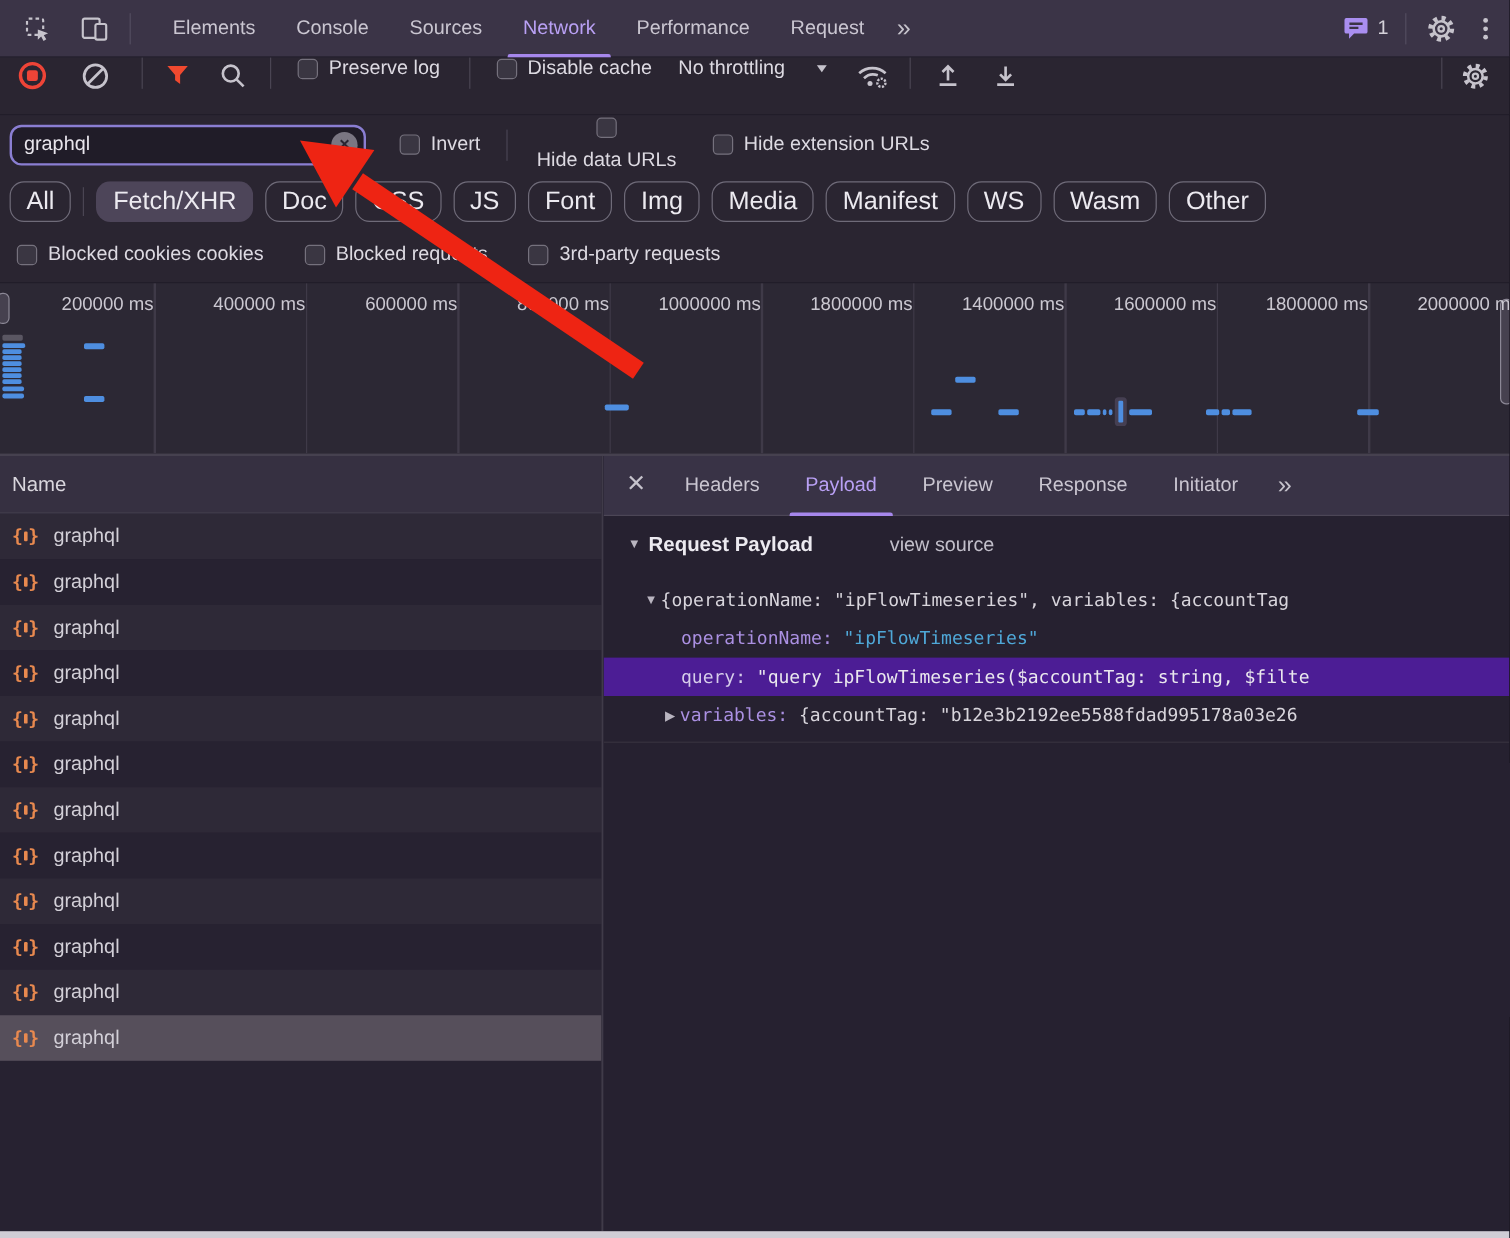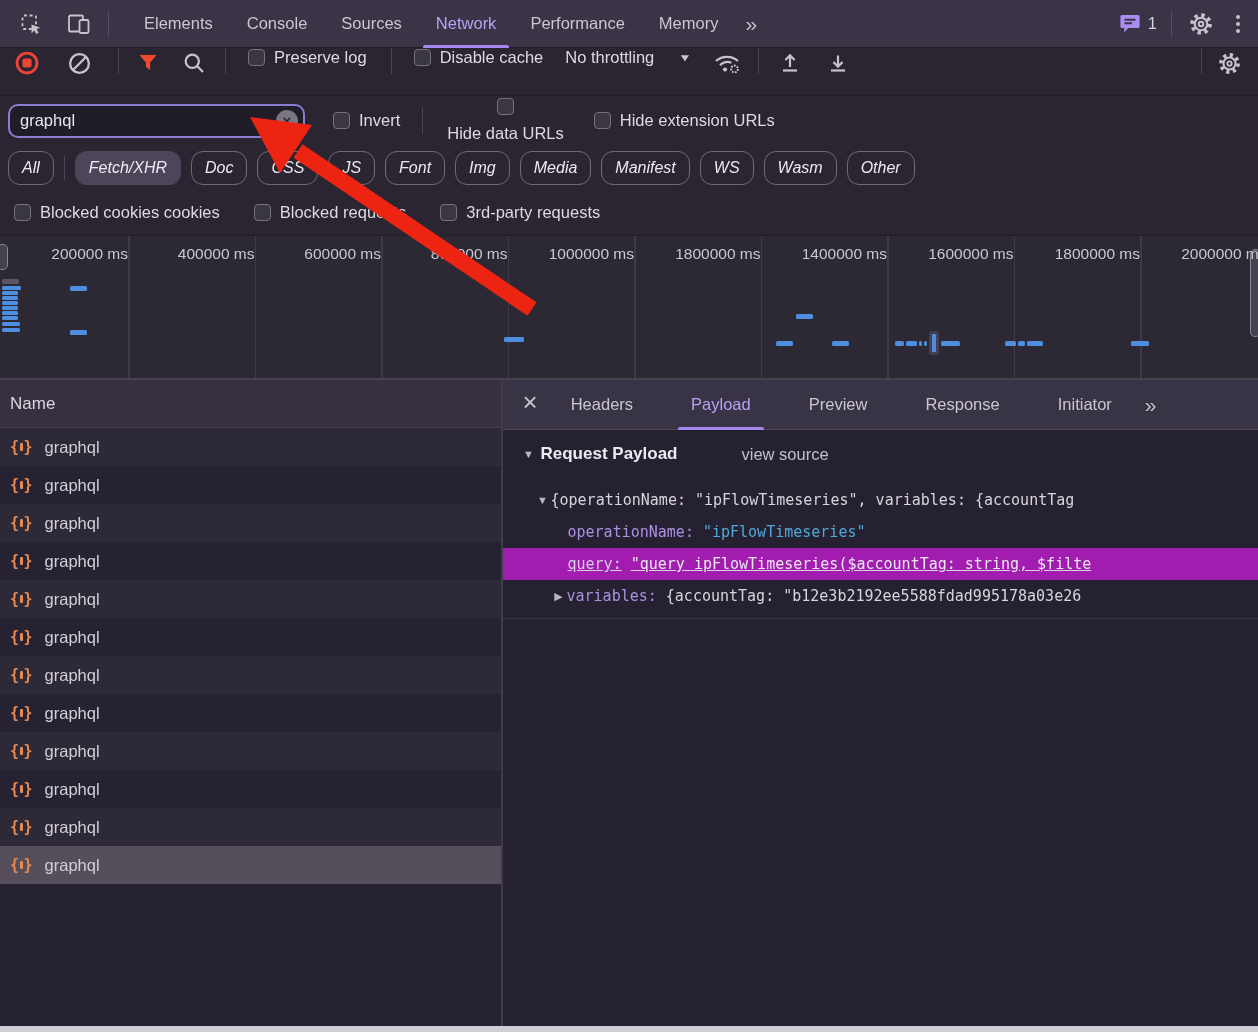--- a/index.html
+++ b/index.html
@@ -44,21 +44,21 @@
   .filter-input{width:100%;height:100%;background:#201c28;border:2px solid #8a7ed2;border-radius:10px;
     color:#e8e5ec;font-size:16.5px;padding:0 36px 0 10px;outline:none;font-family:"Liberation Sans",sans-serif;}
   .clear-btn{position:absolute;right:7px;top:6px;width:22px;height:22px;border-radius:50%;background:#7a7682;
     color:#2a2531;display:flex;align-items:center;justify-content:center;font-size:15px;font-weight:bold;cursor:pointer;}
   .filterrow .cb-pair{margin-left:28px;}
   .filterrow .vsep{margin-left:22px;}
 
   
   .chiprow{position:absolute;left:0;top:145px;width:1258px;height:45px;background:#2a2531;display:flex;align-items:center;}
   .chip{height:34px;display:flex;align-items:center;padding:0 13px;margin-left:10px;border:1.5px solid #6f6b79;
-    border-radius:12px;font-size:16px;color:#eceaf0;cursor:pointer;white-space:nowrap;font-style:italic;}
+    border-radius:12px;font-size:21px;color:#eceaf0;cursor:pointer;white-space:nowrap;}
   .chip:first-of-type{margin-left:8px;}
   .chip.active{background:#4d4559;border-color:transparent;}
   .chip-sep{width:1px;height:24px;background:#4a4553;margin-left:10px;}
 
   
   .checksrow{position:absolute;left:0;top:190px;width:1258px;height:45px;background:#2a2531;display:flex;align-items:center;}
   .checksrow .cb-pair{margin-left:14px;}
   .checksrow .cb-pair + .cb-pair{margin-left:34px;}
 
   
@@ -103,21 +103,21 @@
   .tri{font-size:11px;color:#b9b5c0;width:16px;text-align:center;}
   .sec-title{font-size:17px;font-weight:bold;color:#eceaf0;margin-left:4px;}
   .view-source{font-size:16.5px;color:#c2bfca;margin-left:64px;cursor:pointer;}
 
   .mono{font-family:"DejaVu Sans Mono",monospace;font-size:15px;white-space:pre;}
   .pl-line{position:absolute;left:0;right:0;height:32px;display:flex;align-items:center;overflow:hidden;}
   .pl-line .tri{flex:0 0 auto;}
   .k{color:#ab90e2;}
   .v-str{color:#4fa8d8;}
   .v-plain{color:#d8d5dc;}
-  .pl-line.hl{background:#a21caf;text-decoration:underline;}
+  .pl-line.hl{background:#4c1d95;}
   .pl-line.hl .k{color:#d6cdea;}
   .pl-line.hl .v-plain{color:#eae8ee;}
   .pl-sep{position:absolute;left:0;right:0;top:238px;height:1px;background:#37323f;}
 
   .bottom-strip{position:absolute;left:0;top:1026px;width:1258px;height:6px;background:#d0cdd5;}
 
   .arrow-overlay{position:absolute;left:0;top:0;z-index:50;pointer-events:none;}
   svg.ic{display:block;}
 </style>
 </head>
@@ -140,21 +140,21 @@
         </svg>
       </div>
     </div>
     <div class="vsep"></div>
     <div class="main-tabs" id="main-tabs">
         <div class="tab">Elements</div>
         <div class="tab">Console</div>
         <div class="tab">Sources</div>
         <div class="tab active">Network</div>
         <div class="tab">Performance</div>
-        <div class="tab">Memory</div>
+        <div class="tab">Request</div>
       </div>
     <div class="chev">»</div>
     <div class="tb-right">
       <div class="issues">
         <svg class="ic" width="22" height="21" viewBox="0 0 22 21">
           <path d="M3 2h16a1.6 1.6 0 0 1 1.6 1.6v9.8A1.6 1.6 0 0 1 19 15h-9.6l-4.2 4.2V15H3a1.6 1.6 0 0 1-1.6-1.6V3.6A1.6 1.6 0 0 1 3 2z" fill="#a98ef0"></path>
           <path d="M5.5 6.8h11M5.5 10.2h7.5" stroke="#3b3447" stroke-width="1.9"></path>
         </svg>
         <span class="count">1</span>
       </div>
@@ -449,21 +449,21 @@
               <span>}</span>
             </span>
             <span>graphql</span>
           </div>
         </div>
     </div>
     <div class="pane-divider"></div>
     <div class="right-pane">
       <div class="dtabs">
         <div class="x-close">×</div>
-        <div id="dtabs-items" style="display:flex;align-items:stretch;height:50px;gap:20px;">
+        <div id="dtabs-items" style="display:flex;align-items:stretch;height:50px;">
             <div class="dtab">Headers</div>
             <div class="dtab active">Payload</div>
             <div class="dtab">Preview</div>
             <div class="dtab">Response</div>
             <div class="dtab">Initiator</div>
           </div>
         <div class="chev">»</div>
       </div>
 
       <div class="sec-row">

